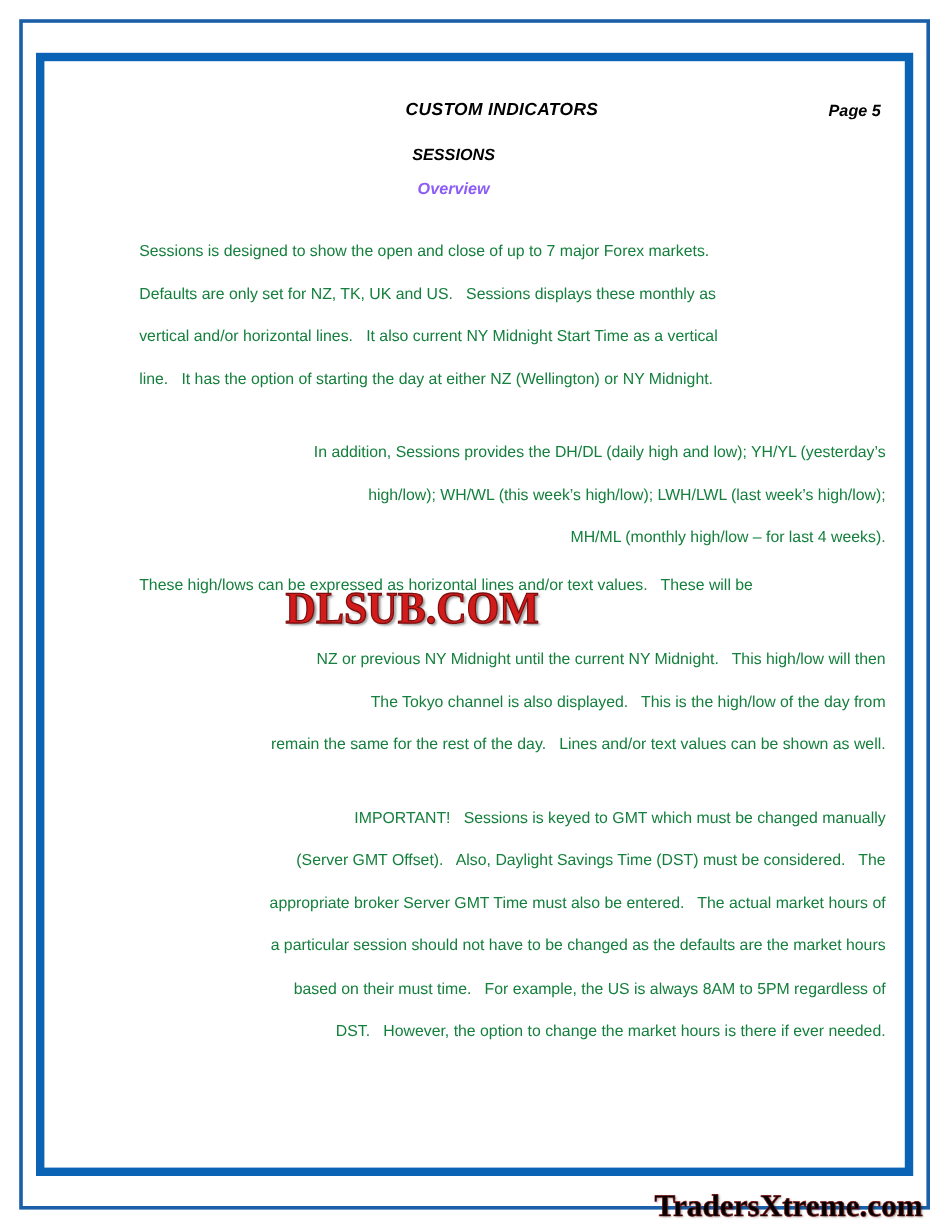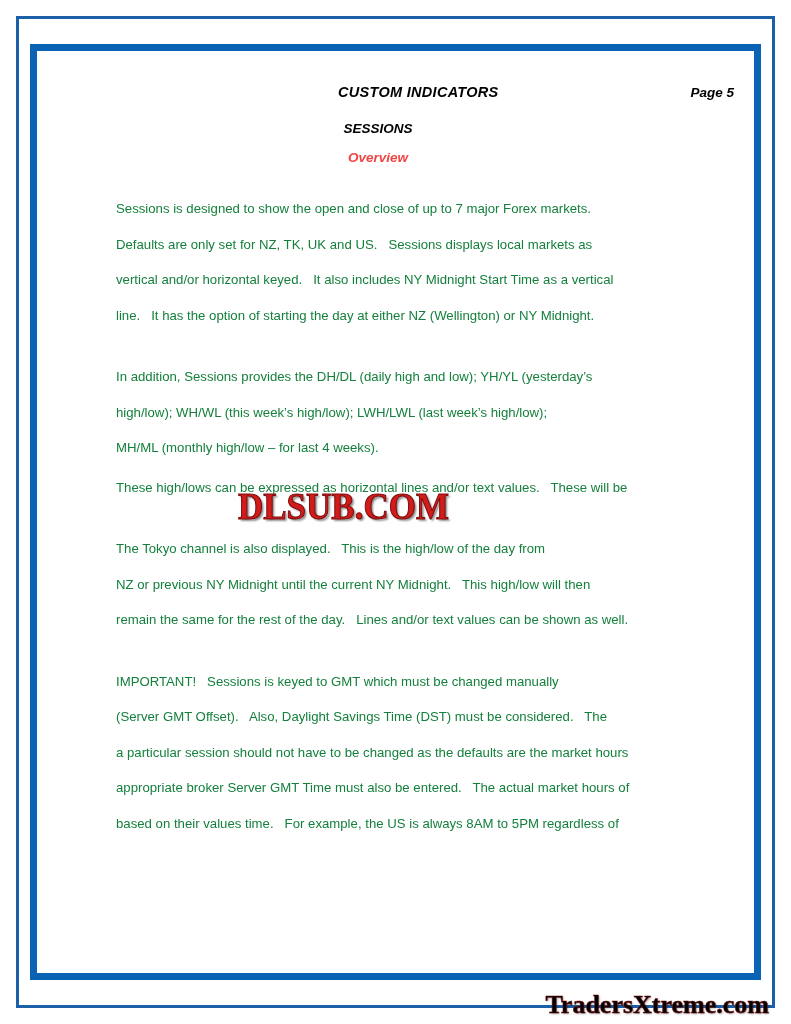--- a/index.html
+++ b/index.html
@@ -101,32 +101,33 @@
     font-style: italic;
     color: #000000;
     margin-top: 7px;
     padding-right: 40px;
   }
   .section-heading {
     text-align: center;
     font-size: 13.5px;
     font-weight: bold;
     font-style: italic;
-    color: #ef4444;
+    color: #8b5cf6;
     margin-top: 14px;
     padding-right: 40px;
   }
 
   .body-block {
     margin-top: 26px;
     padding-left: 68px;
     padding-right: 10px;
   }
   .body-block.gap {
     margin-top: 26px;
+    text-align: right;
   }
   .body-block.tight {
     margin-top: 4px;
   }
   .line {
     font-size: 13.2px;
     line-height: 35.5px;
     color: #15803d;
     white-space: pre-wrap;
   }
@@ -191,47 +192,48 @@
     <div class="header-row">
       <div class="doc-title">CUSTOM INDICATORS</div>
       <div class="page-number">Page 5</div>
     </div>
 
     <div class="subtitle">SESSIONS</div>
     <div class="section-heading">Overview</div>
 
     <div class="body-block">
       <div class="line">Sessions is designed to show the open and close of up to 7 major Forex markets.</div>
-      <div class="line">Defaults are only set for NZ, TK, UK and US.   Sessions displays local markets as</div>
-      <div class="line">vertical and/or horizontal keyed.   It also includes NY Midnight Start Time as a vertical</div>
+      <div class="line">Defaults are only set for NZ, TK, UK and US.   Sessions displays these monthly as</div>
+      <div class="line">vertical and/or horizontal lines.   It also current NY Midnight Start Time as a vertical</div>
       <div class="line">line.   It has the option of starting the day at either NZ (Wellington) or NY Midnight.</div>
     </div>
 
     <div class="body-block gap">
       <div class="line">In addition, Sessions provides the DH/DL (daily high and low); YH/YL (yesterday’s</div>
       <div class="line">high/low); WH/WL (this week’s high/low); LWH/LWL (last week’s high/low);</div>
       <div class="line">MH/ML (monthly high/low – for last 4 weeks).</div>
     </div>
 
     <div class="body-block tight">
       <div class="line">These high/lows can be expressed as horizontal lines and/or text values.   These will be</div>
     </div>
 
     <div class="body-block gap">
+      <div class="line">NZ or previous NY Midnight until the current NY Midnight.   This high/low will then</div>
       <div class="line">The Tokyo channel is also displayed.   This is the high/low of the day from</div>
-      <div class="line">NZ or previous NY Midnight until the current NY Midnight.   This high/low will then</div>
       <div class="line">remain the same for the rest of the day.   Lines and/or text values can be shown as well.</div>
     </div>
 
     <div class="body-block gap">
       <div class="line">IMPORTANT!   Sessions is keyed to GMT which must be changed manually</div>
       <div class="line">(Server GMT Offset).   Also, Daylight Savings Time (DST) must be considered.   The</div>
+      <div class="line">appropriate broker Server GMT Time must also be entered.   The actual market hours of</div>
       <div class="line">a particular session should not have to be changed as the defaults are the market hours</div>
-      <div class="line">appropriate broker Server GMT Time must also be entered.   The actual market hours of</div>
-      <div class="line">based on their values time.   For example, the US is always 8AM to 5PM regardless of</div>
+      <div class="line">based on their must time.   For example, the US is always 8AM to 5PM regardless of</div>
+      <div class="line">DST.   However, the option to change the market hours is there if ever needed.</div>
     </div>
 
   </div>
 
   <div class="wm-center">DLSUB.COM</div>
   <div class="wm-bottom">TradersXtreme.com</div>
 
 </div>
 
 </body></html>

